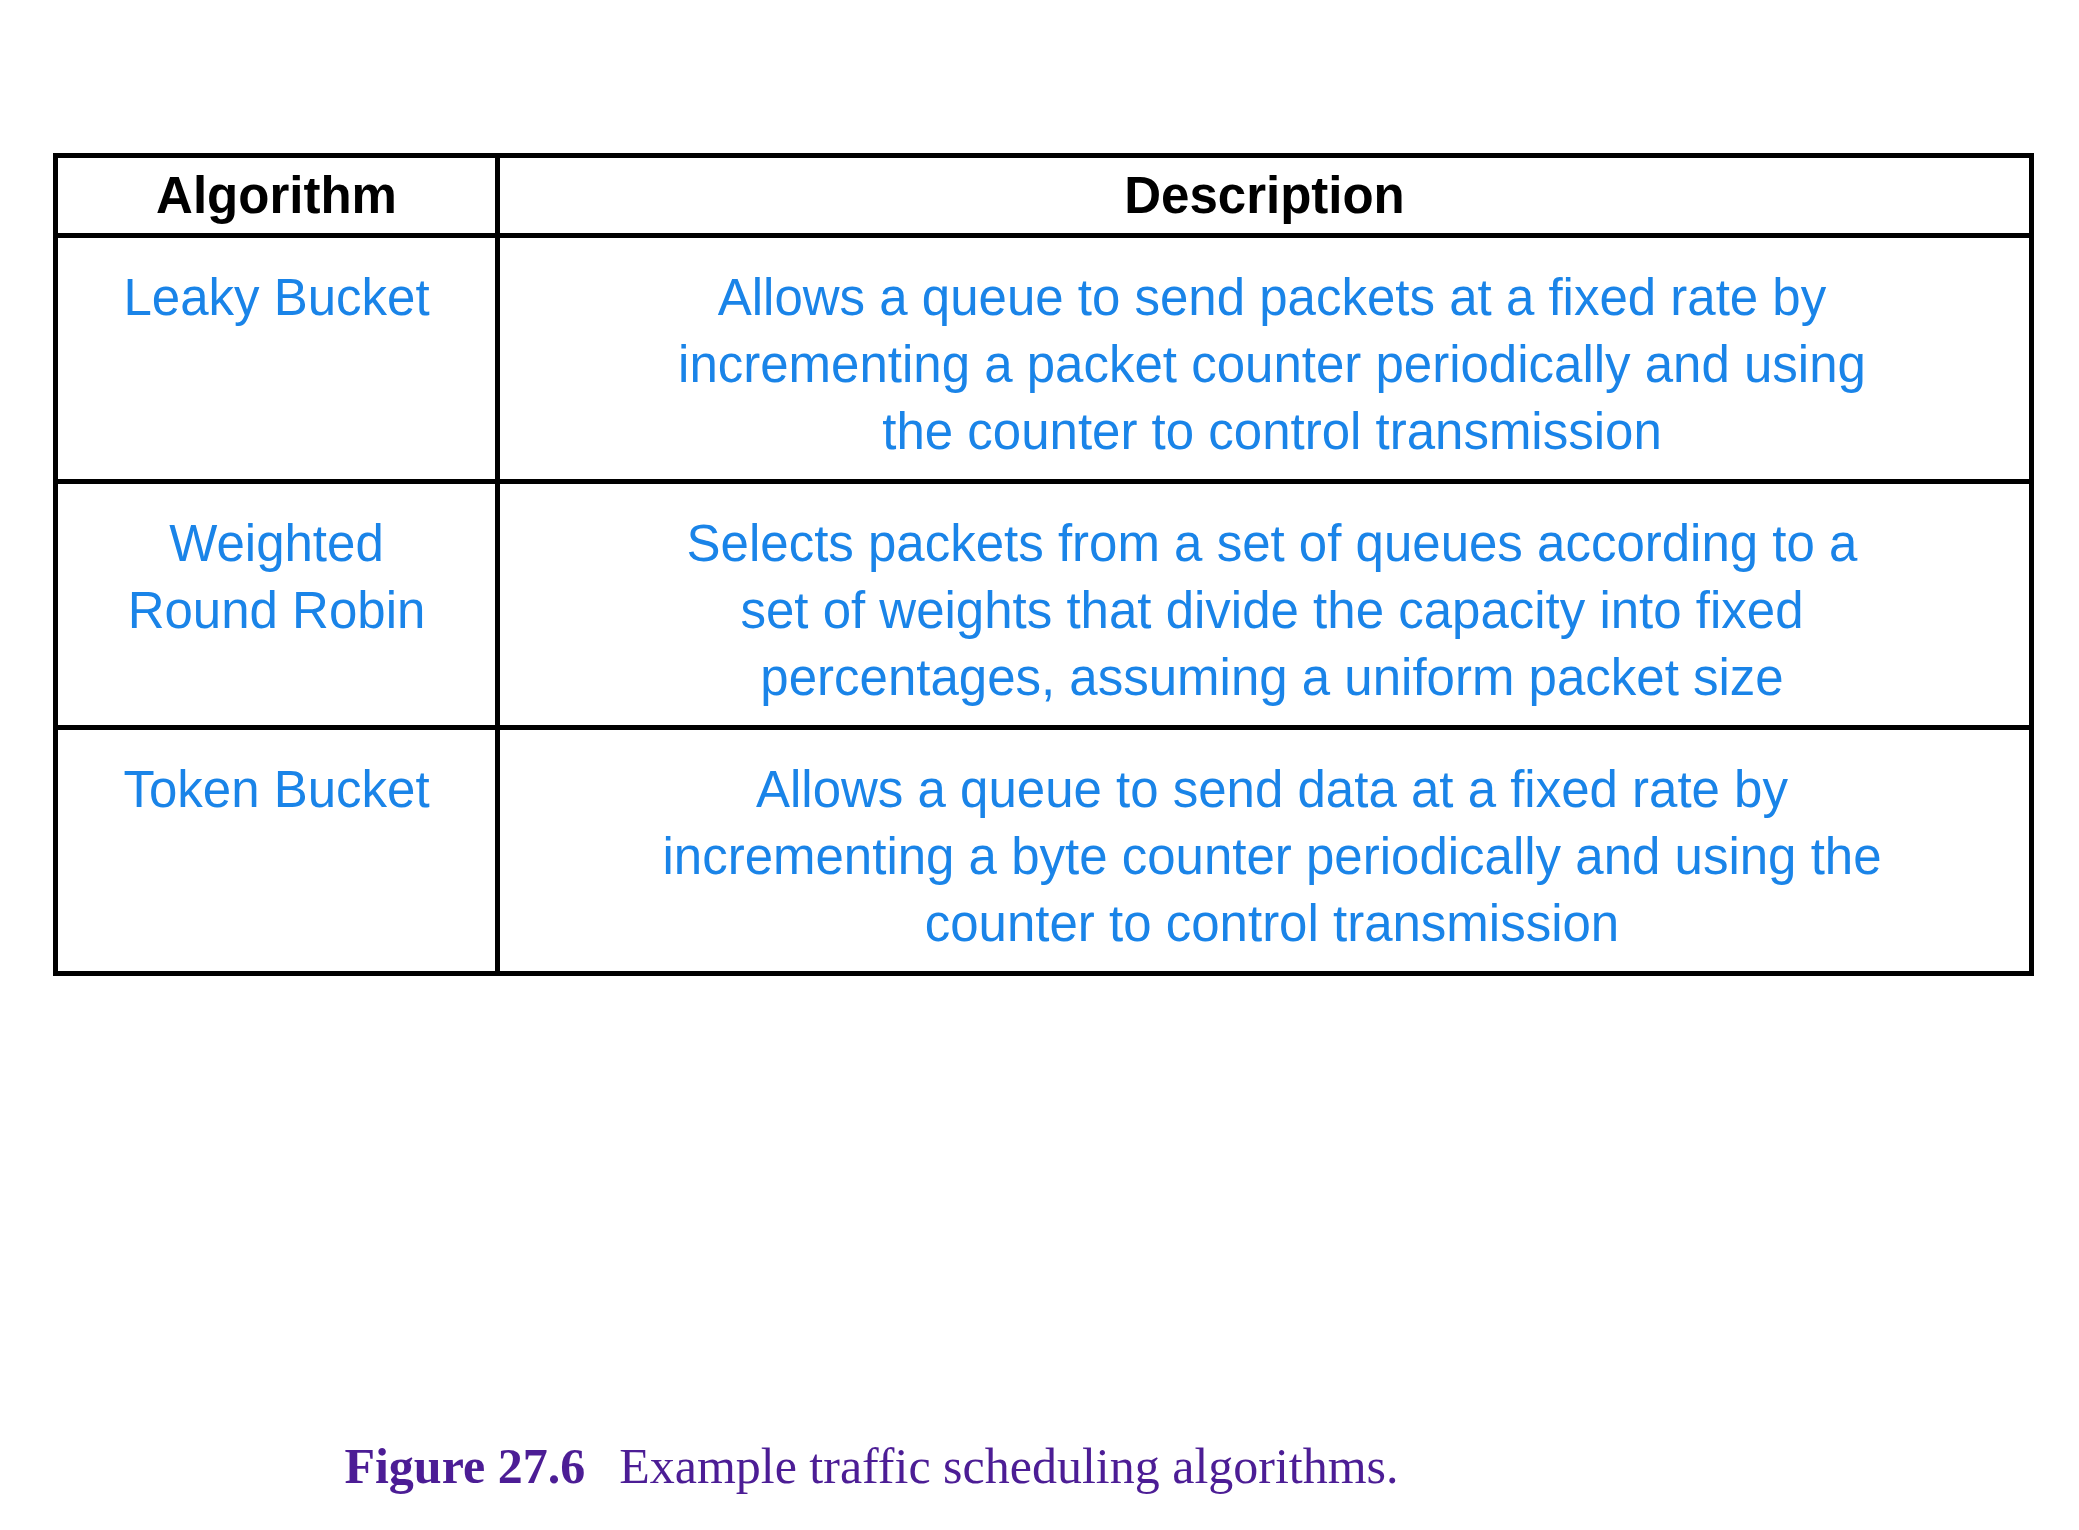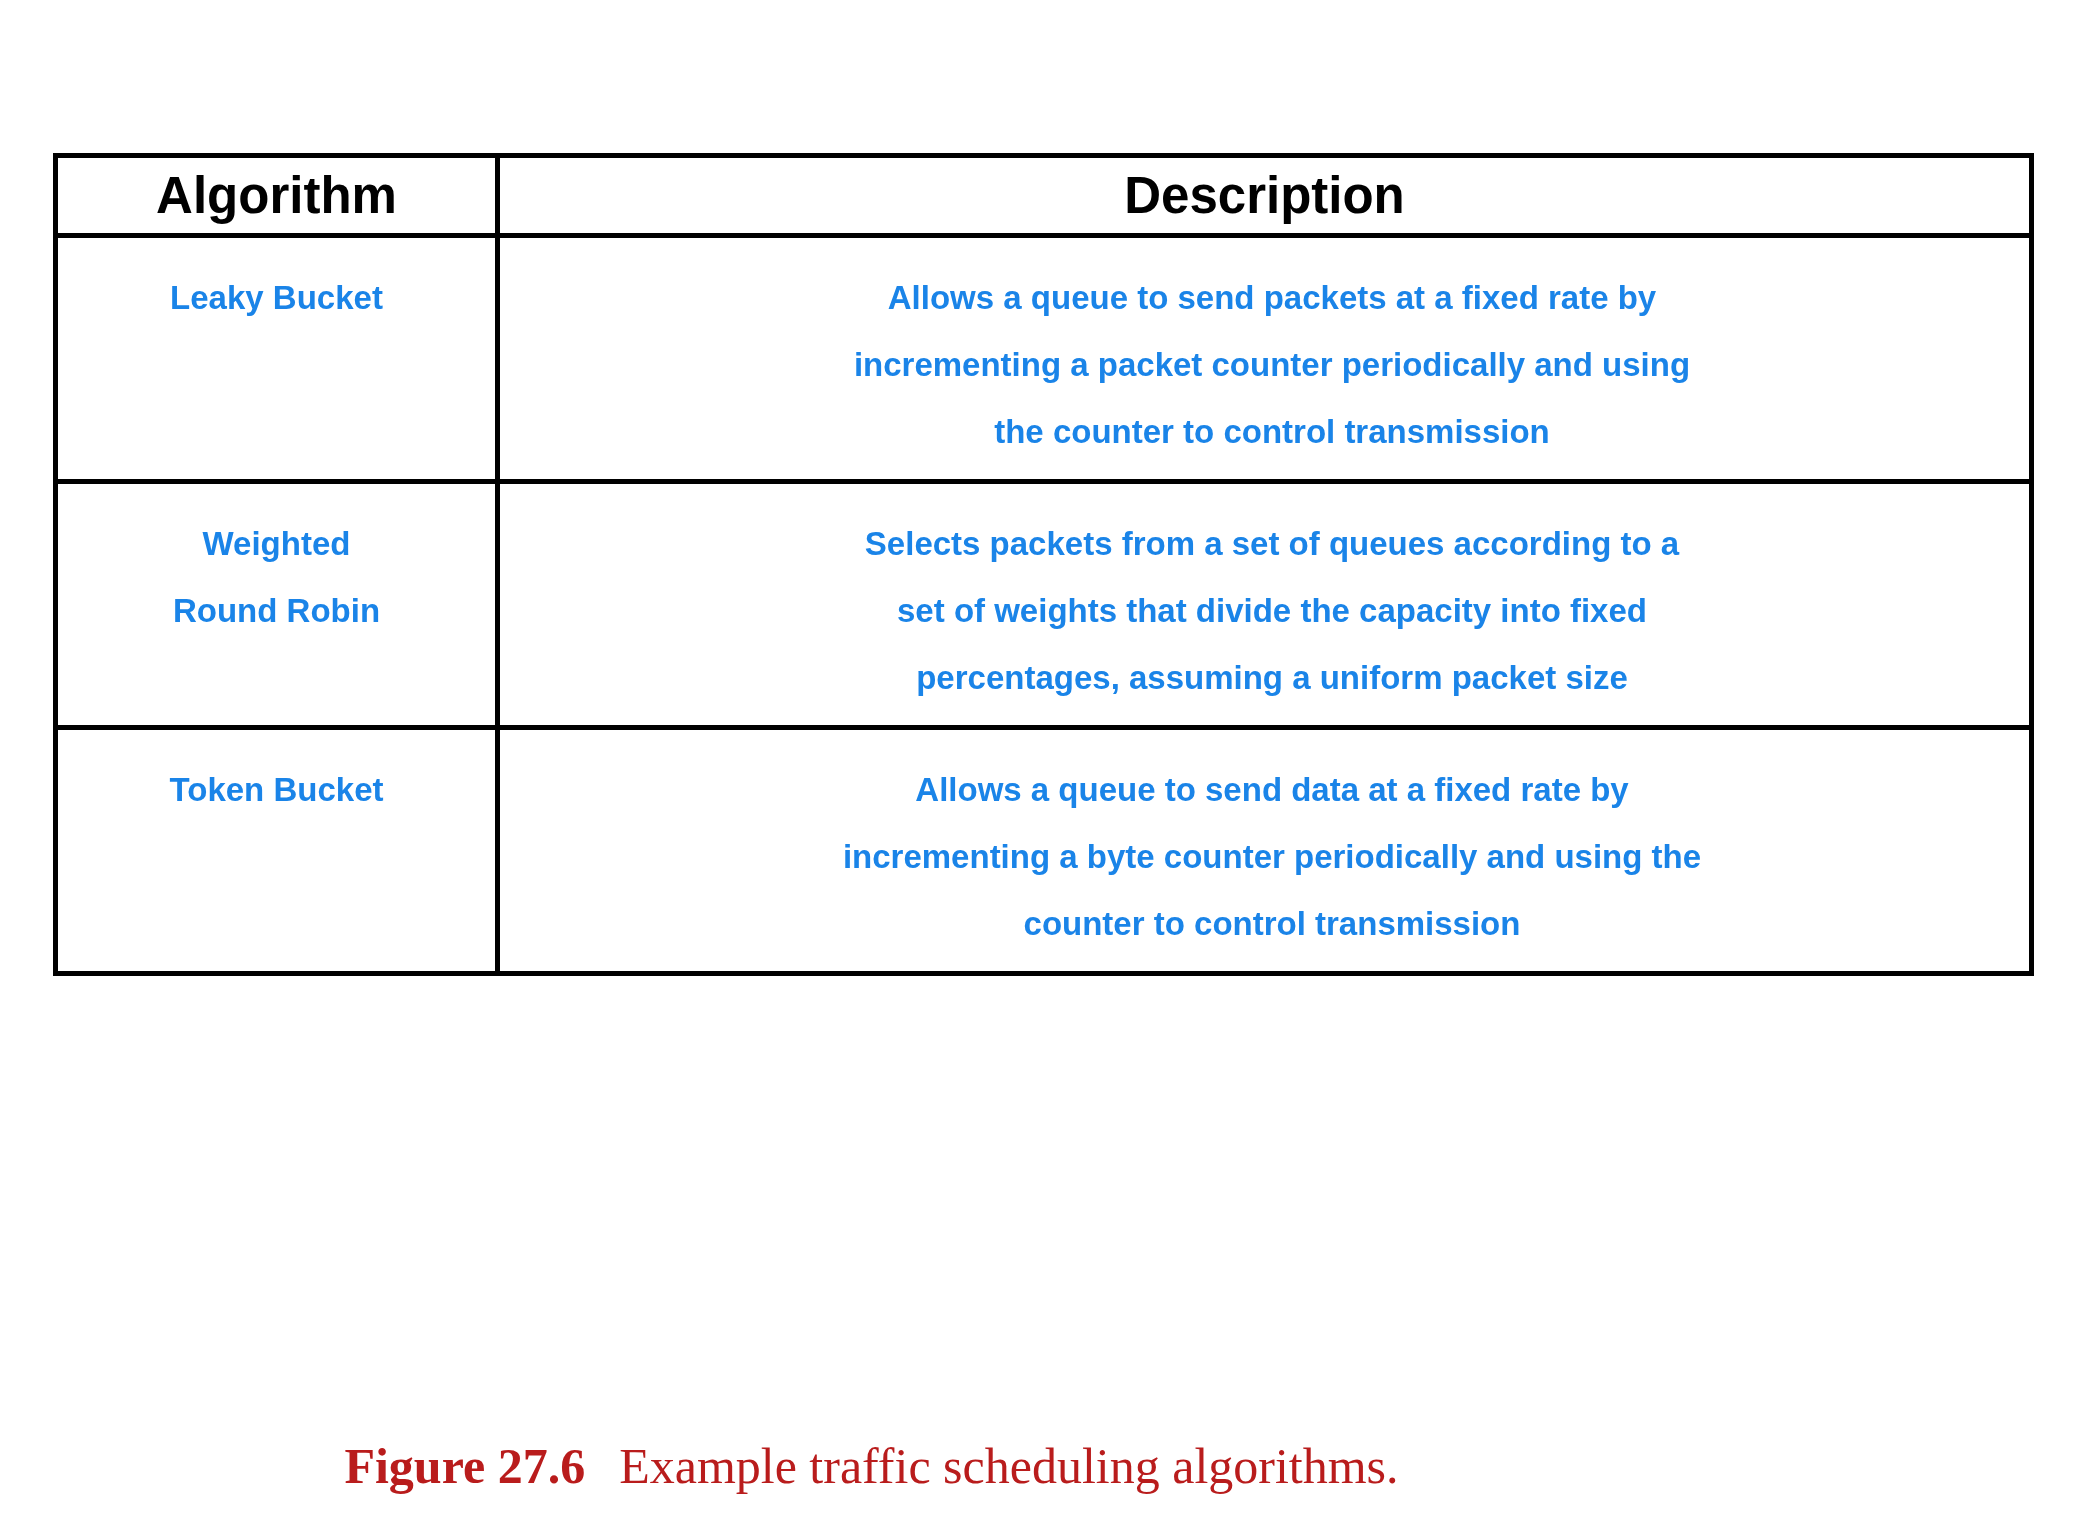--- a/index.html
+++ b/index.html
@@ -33,23 +33,23 @@
     font-weight: bold;
     color: var(--header-text, #000000);
     text-align: center;
     vertical-align: middle;
     padding: 0;
   }
   .fig-table td {
     height: 246px;
     vertical-align: top;
     padding-top: 26px;
-    font-size: 33px;
+    font-size: 51px;
     line-height: 67px;
-    font-weight: bold;
+    font-weight: normal;
     color: var(--body-text, #1a84e8);
     white-space: pre-line;
   }
   td.cell-alg {
     text-align: center;
     padding-left: 8px;
     padding-right: 8px;
   }
   td.cell-desc {
     text-align: center;
@@ -57,21 +57,21 @@
     padding-right: 18px;
   }
   .caption {
     position: absolute;
     left: 0;
     top: 1437px;
     width: 1743px;
     text-align: center;
     font-family: "Liberation Serif", serif;
     font-size: 50px;
-    color: #b91c1c;
+    color: #4c1d95;
     white-space: nowrap;
   }
   .caption .cap-label {
     font-weight: bold;
     margin-right: 34px;
   }
 </style>
 </head>
 <body>
 

